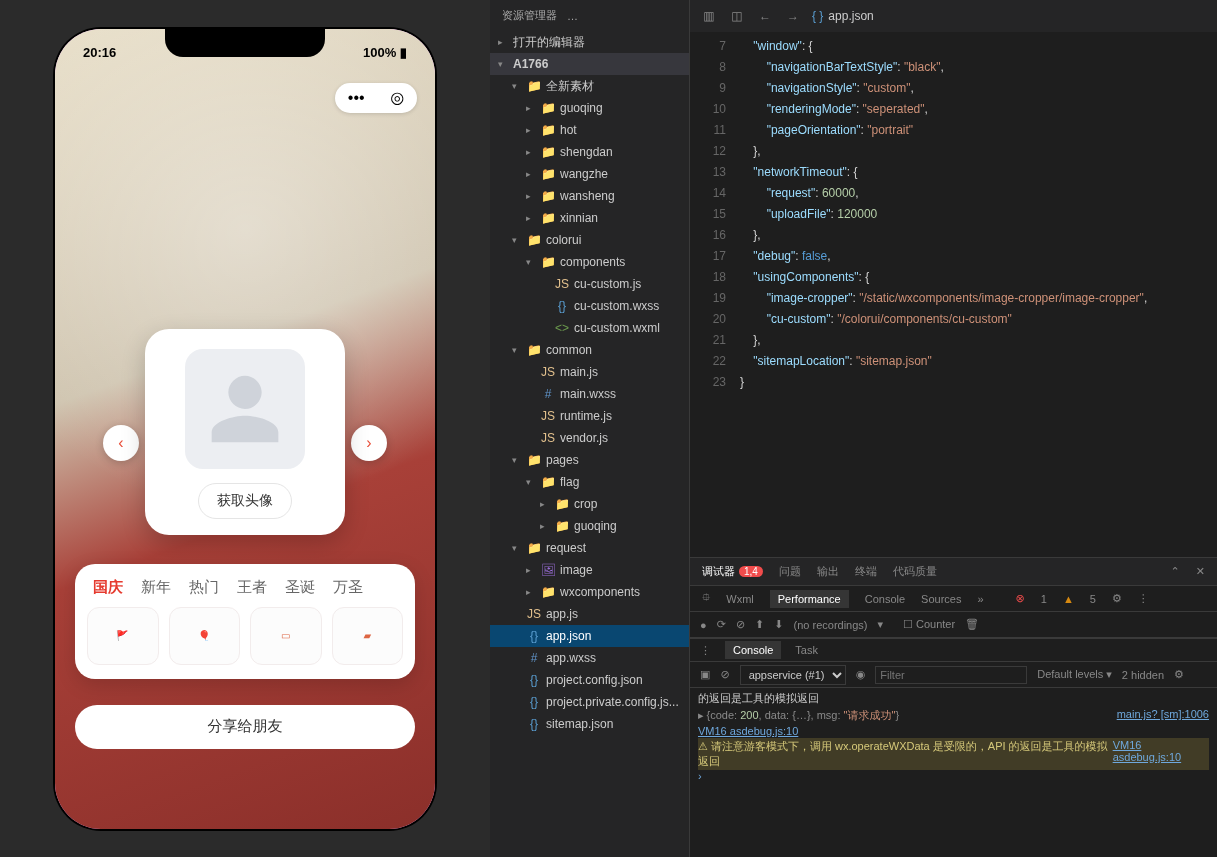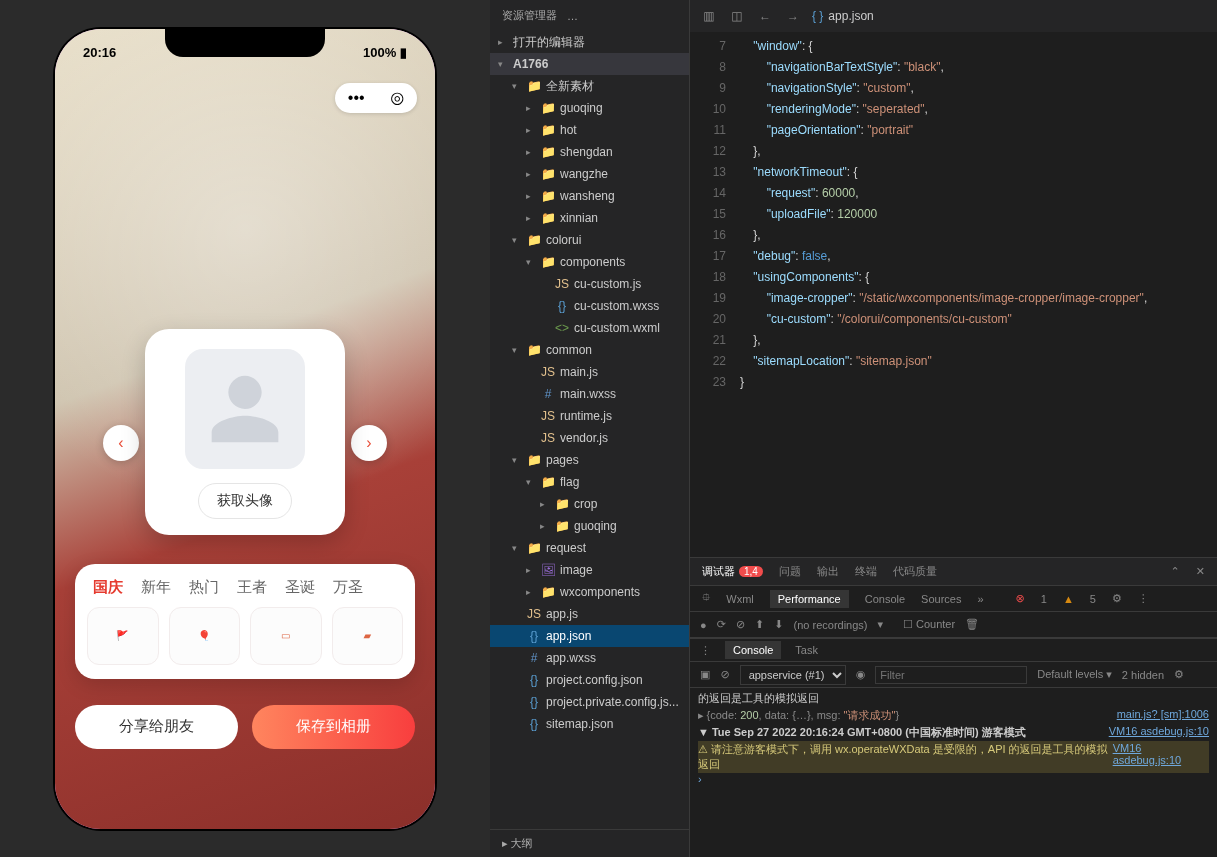--- a/index.html
+++ b/index.html
@@ -109,21 +109,20 @@
       </div>
       <div class="thumbs">
         <div class="thumb">🚩</div>
         <div class="thumb">🎈</div>
         <div class="thumb">▭</div>
         <div class="thumb">▰</div>
       </div>
     </div>
     <div class="btnrow">
       <button class="btn-share">分享给朋友</button>
-      <button class="btn-save">保存到相册</button>
     </div>
   </div>
 </div>
 
 <div class="explorer">
   <div class="exp-head">
     <span>资源管理器</span>
     <span>…</span>
   </div>
   <div class="tree-item">
@@ -279,23 +278,20 @@
         <span class="chev"></span>
         <span class="ficon fjson">{}</span>
         <span>project.private.config.js...</span>
       </div>
       <div class="tree-item" style="padding-left: 22px;">
         <span class="chev"></span>
         <span class="ficon fjson">{}</span>
         <span>sitemap.json</span>
       </div>
     </div>
-  <div class="exp-foot">
-    <span>▸ </span><span>大纲</span>
-  </div>
 </div>
 
 <div class="right">
   <div class="ed-tabs">
     <span class="tool">▥</span>
     <span class="tool">◫</span>
     <span class="tool">←</span>
     <span class="tool">→</span>
     <span class="fname">
         <span class="fjson">{ }</span>
@@ -381,21 +377,20 @@
     <div class="console-body" id="console">
         <div class="log-line">
           <span>的返回是工具的模拟返回</span>
           <span class="src"></span>
         </div>
         <div class="log-line">
           <span><span class="ci">▸ {code: <span class="cn">200</span>, data: {…}, msg: <span class="cs">"请求成功"</span>}</span></span>
           <span class="src">main.js? [sm]:1006</span>
         </div>
         <div class="log-line">
-          <span><b>▼ Tue Sep 27 2022 20:16:24 GMT+0800 (中国标准时间) 游客模式</b></span>
           <span class="src">VM16 asdebug.js:10</span>
         </div>
         <div class="log-line warn">
           <span>⚠ 请注意游客模式下，调用 wx.operateWXData 是受限的，API 的返回是工具的模拟返回</span>
           <span class="src">VM16 asdebug.js:10</span>
         </div>
         <div style="color: rgb(111, 168, 220);">›</div>
       </div>
   </div>
 </div>

